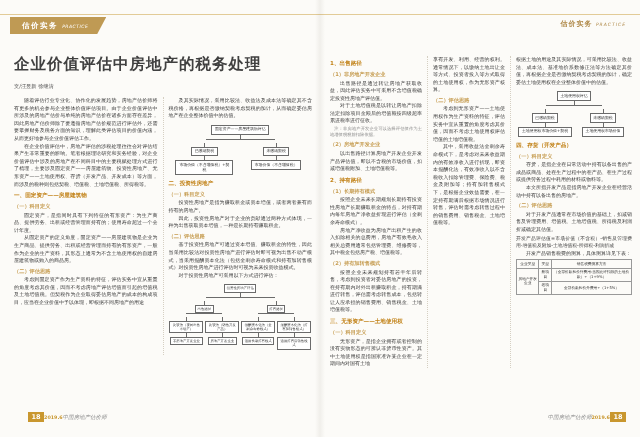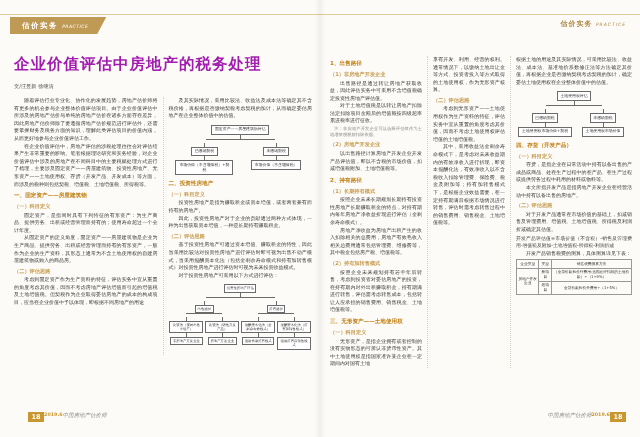--- a/index.html
+++ b/index.html
@@ -12,21 +12,21 @@
             font-size:7.5px; font-weight:bold; letter-spacing:1.5px; padding:3.5px 18px 3.5px 12px;
             clip-path:polygon(0 0,100% 0,calc(100% - 9px) 100%,0 100%); }
   .banner i { font-size:4.5px; letter-spacing:0.5px; font-weight:normal; }
   .hdr-right { position:absolute; top:19px; right:14px; color:#b08a4a; font-size:7px; font-weight:bold; letter-spacing:1px; }
   .hdr-right i { font-size:4.5px; font-weight:normal; }
 
   .page { position:absolute; top:54px; overflow:hidden; }
   .page-left  { left:14px;  width:298px; height:352px; }
   .page-right { left:330px; width:302px; height:356px; }
 
-  .title { font-size:15.5px; font-weight:800; color:#a21caf; letter-spacing:1px; }
+  .title { font-size:15.5px; font-weight:800; color:#404040; letter-spacing:1px; }
   .byline { margin-top:8px; font-size:5.2px; color:#555; }
 
   .cols { display:flex; margin-top:7px; align-items:flex-start; }
   .col { flex:1; min-width:0; }
   .vdiv { align-self:stretch; width:0; border-left:1px dotted #d5cfc2; margin:0 5px; }
 
   .t { font-size:5px; line-height:7.6px; color:#3a3a3a; text-align:justify; text-indent:2em; }
   .h1g { font-size:5.6px; font-weight:bold; color:#c07f12; margin:4px 0 2px; }
   .sh { font-size:5.2px; font-weight:bold; color:#c59b4e; margin:3px 0 1.5px; }
   .note { font-size:4.3px; line-height:6.2px; color:#8a8a8a; text-indent:1em; margin:1px 0; text-align:justify; }
@@ -44,21 +44,21 @@
   .subtier { display:flex; justify-content:center; position:relative; padding-top:4px; width:100%; }
   .subtier::before { content:''; position:absolute; top:0; left:25%; right:25%; height:0.6px; background:#6b6b6b; }
   .fc-sm .fcb { font-size:3.4px; line-height:4.2px; max-width:34px; padding:1px 1.5px; }
 
   
   .mini-table { border-collapse:collapse; margin-top:2px; width:100%; }
   .mini-table th, .mini-table td { border:0.5px solid #999; font-size:3.7px; line-height:4.6px;
         padding:1.5px 1.5px; text-align:center; color:#333; font-weight:normal; }
 
   
-  .footer { position:absolute; top:412px; display:flex; }
+  .footer { position:absolute; top:412px; display:flex; align-items:center; }
   .footer-left { left:28px; }
   .footer-right { right:14px; }
   .pagebox { background:#c9972f; color:#fff; font-size:6.5px; font-weight:bold; padding:1px 3.5px; }
   .issue { color:#c9972f; font-size:4.8px; font-weight:bold; }
   .script-logo { font-family:"DejaVu Serif", serif; font-style:italic; font-size:5.5px; color:#8f8f8f; }
 </style>
 </head>
 <body>
 
 <div class="hairline"></div>

